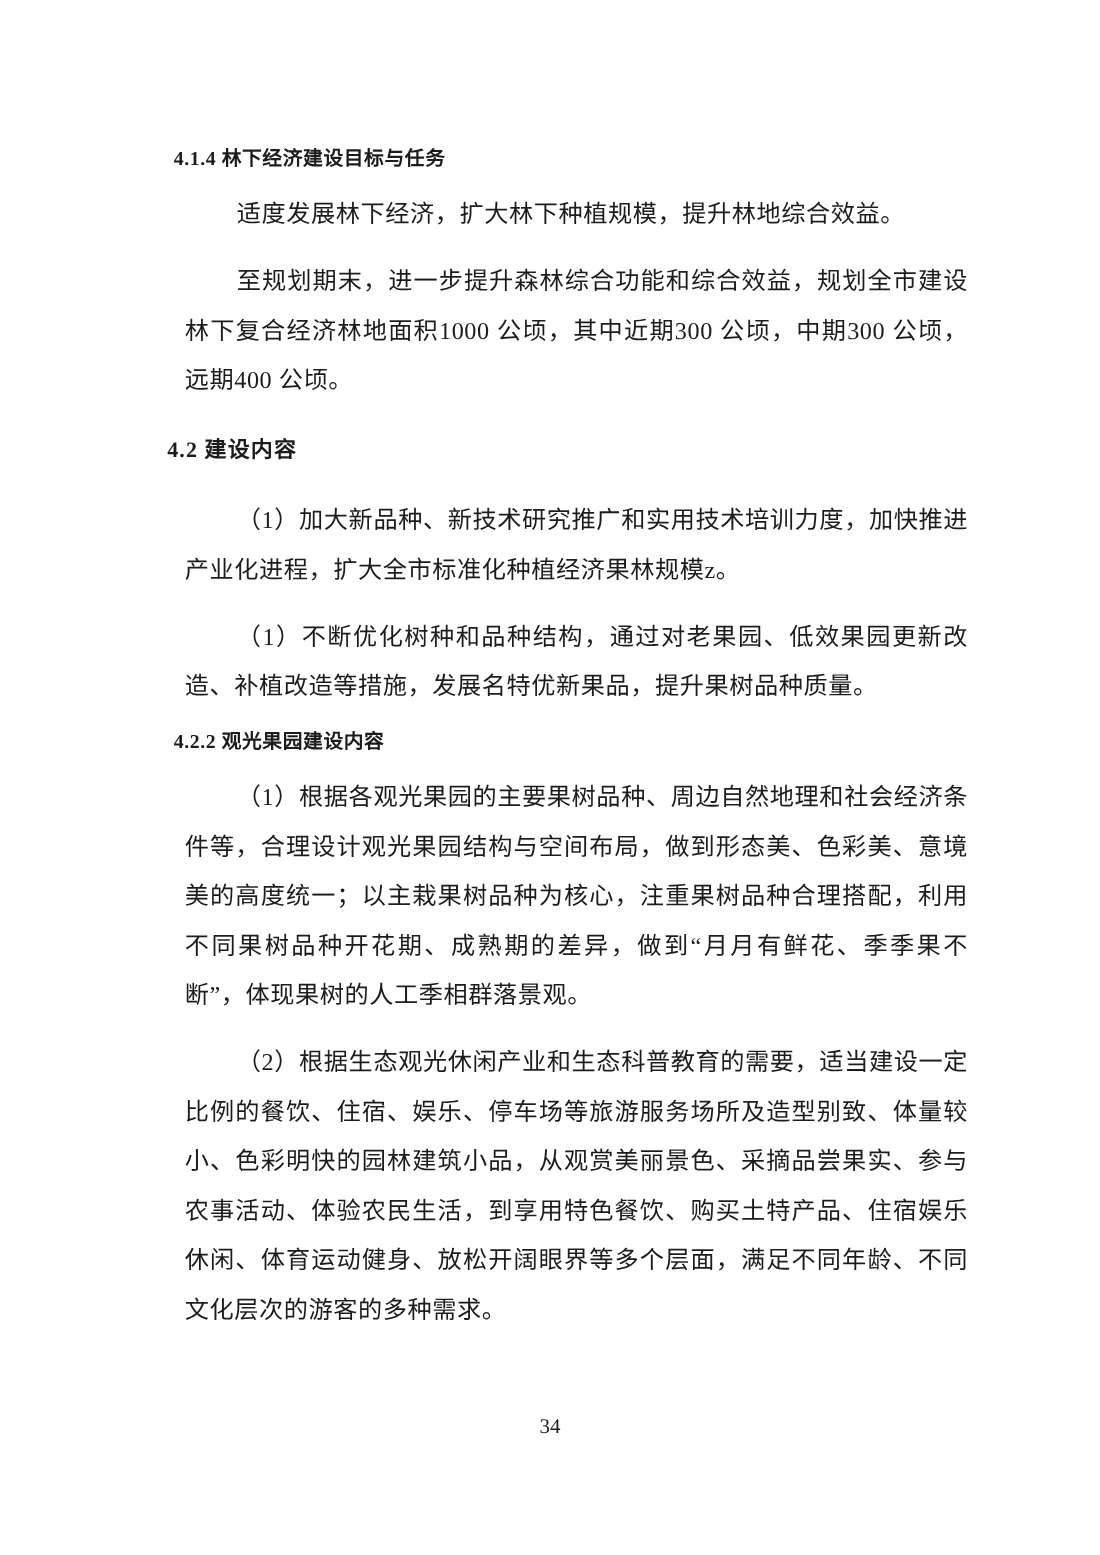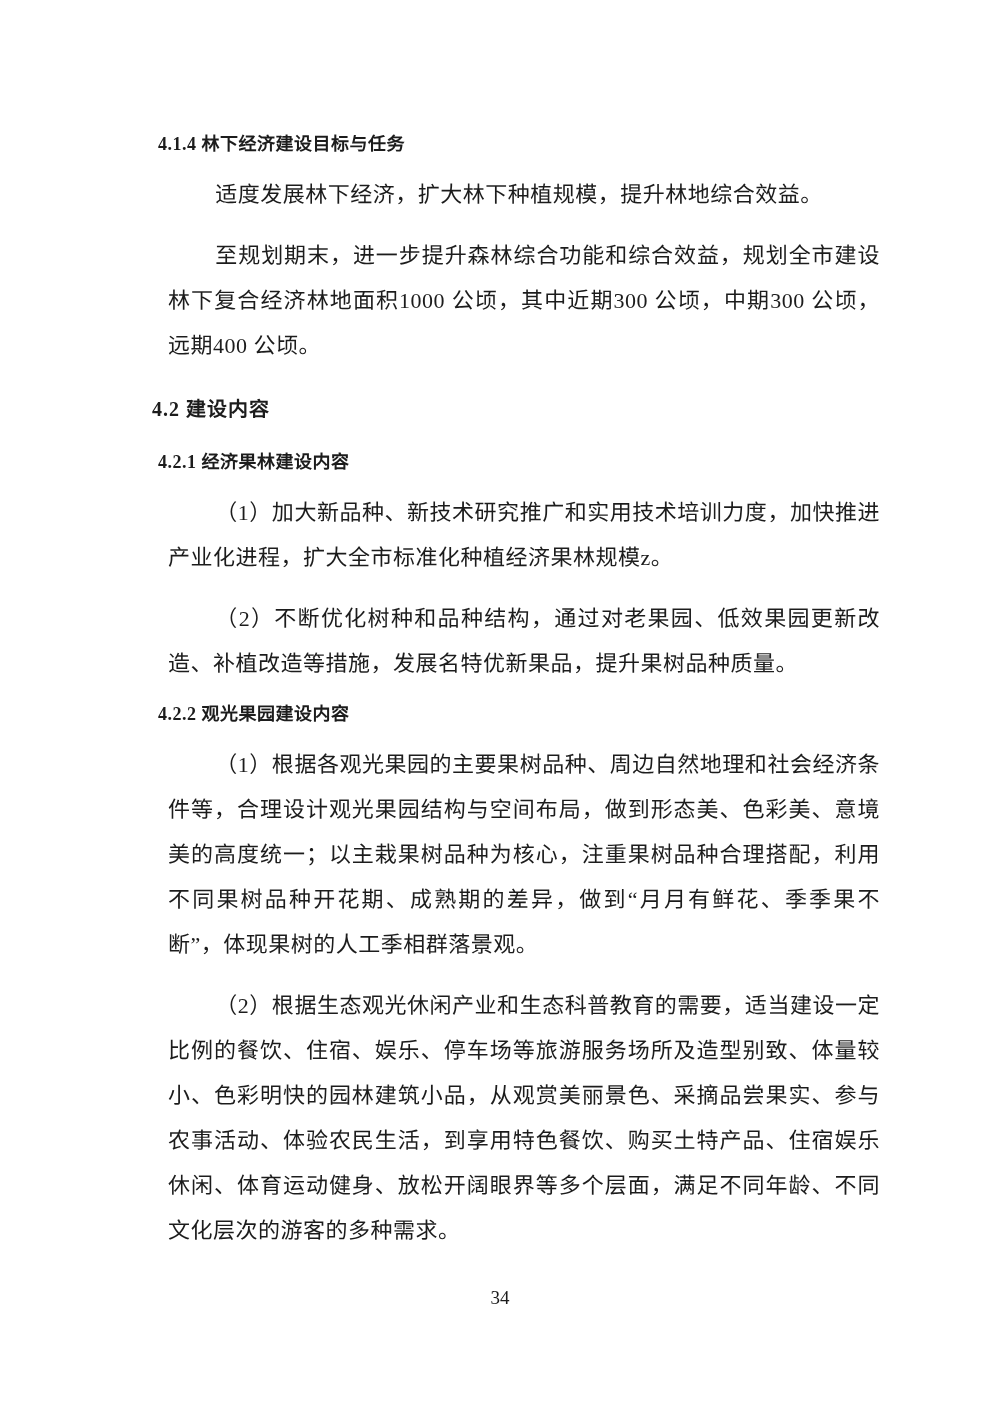--- a/index.html
+++ b/index.html
@@ -60,25 +60,24 @@
 <main class="page">
 
   <h3 class="h3">4.1.4 林下经济建设目标与任务</h3>
 
   <p class="body-p">适度发展林下经济，扩大林下种植规模，提升林地综合效益。</p>
 
   <p class="body-p">至规划期末，进一步提升森林综合功能和综合效益，规划全市建设林下复合经济林地面积1000 公顷，其中近期300 公顷，中期300 公顷，远期400 公顷。</p>
 
   <h2 class="h2">4.2 建设内容</h2>
 
-  <h3 class="h3">4.2.1 经济果林建设内容</h3>
 
   <p class="body-p">（1）加大新品种、新技术研究推广和实用技术培训力度，加快推进产业化进程，扩大全市标准化种植经济果林规模z。</p>
 
-  <p class="body-p">（2）不断优化树种和品种结构，通过对老果园、低效果园更新改造、补植改造等措施，发展名特优新果品，提升果树品种质量。</p>
+  <p class="body-p">（1）不断优化树种和品种结构，通过对老果园、低效果园更新改造、补植改造等措施，发展名特优新果品，提升果树品种质量。</p>
 
 
   <h3 class="h3 sect-422">4.2.2 观光果园建设内容</h3>
 
   <p class="body-p">（1）根据各观光果园的主要果树品种、周边自然地理和社会经济条件等，合理设计观光果园结构与空间布局，做到形态美、色彩美、意境美的高度统一；以主栽果树品种为核心，注重果树品种合理搭配，利用不同果树品种开花期、成熟期的差异，做到“月月有鲜花、季季果不断”，体现果树的人工季相群落景观。</p>
 
   <p class="body-p">（2）根据生态观光休闲产业和生态科普教育的需要，适当建设一定比例的餐饮、住宿、娱乐、停车场等旅游服务场所及造型别致、体量较小、色彩明快的园林建筑小品，从观赏美丽景色、采摘品尝果实、参与农事活动、体验农民生活，到享用特色餐饮、购买土特产品、住宿娱乐休闲、体育运动健身、放松开阔眼界等多个层面，满足不同年龄、不同文化层次的游客的多种需求。</p>
 
   <div class="page-number">34</div>
 

